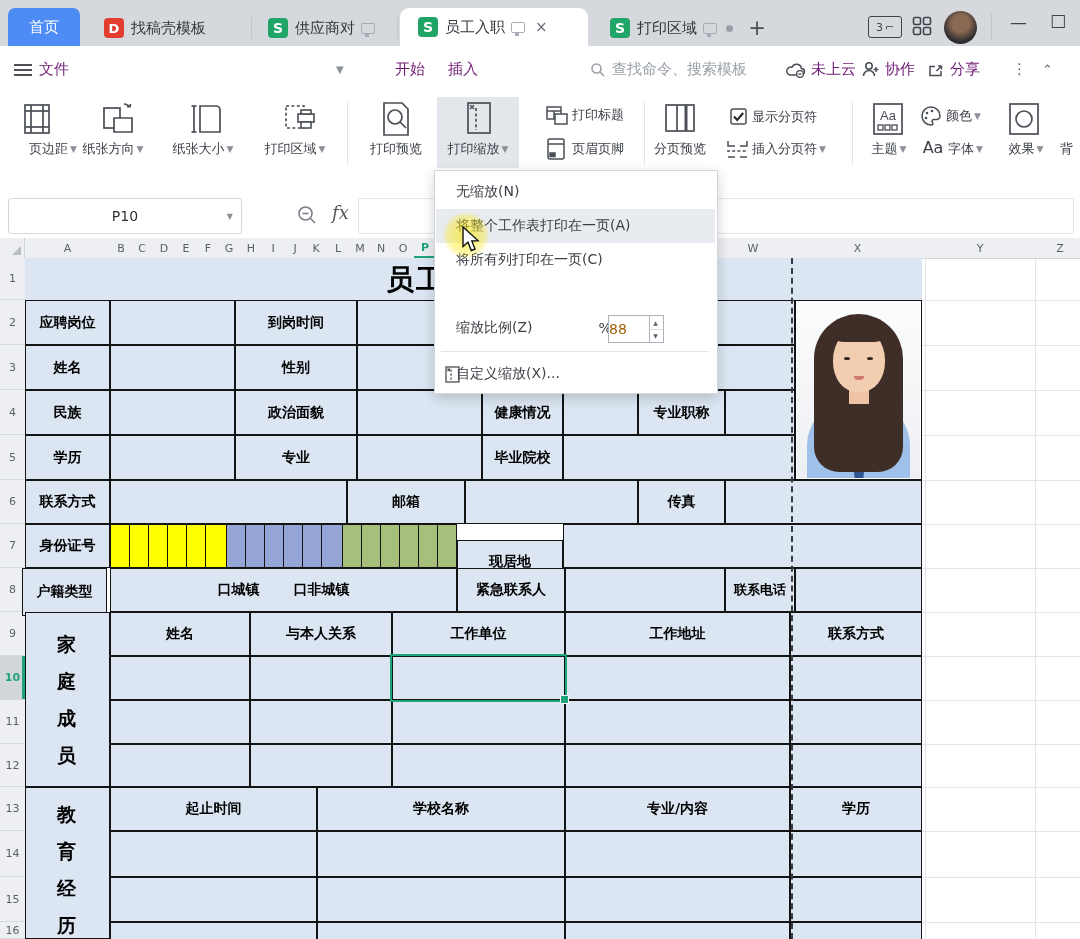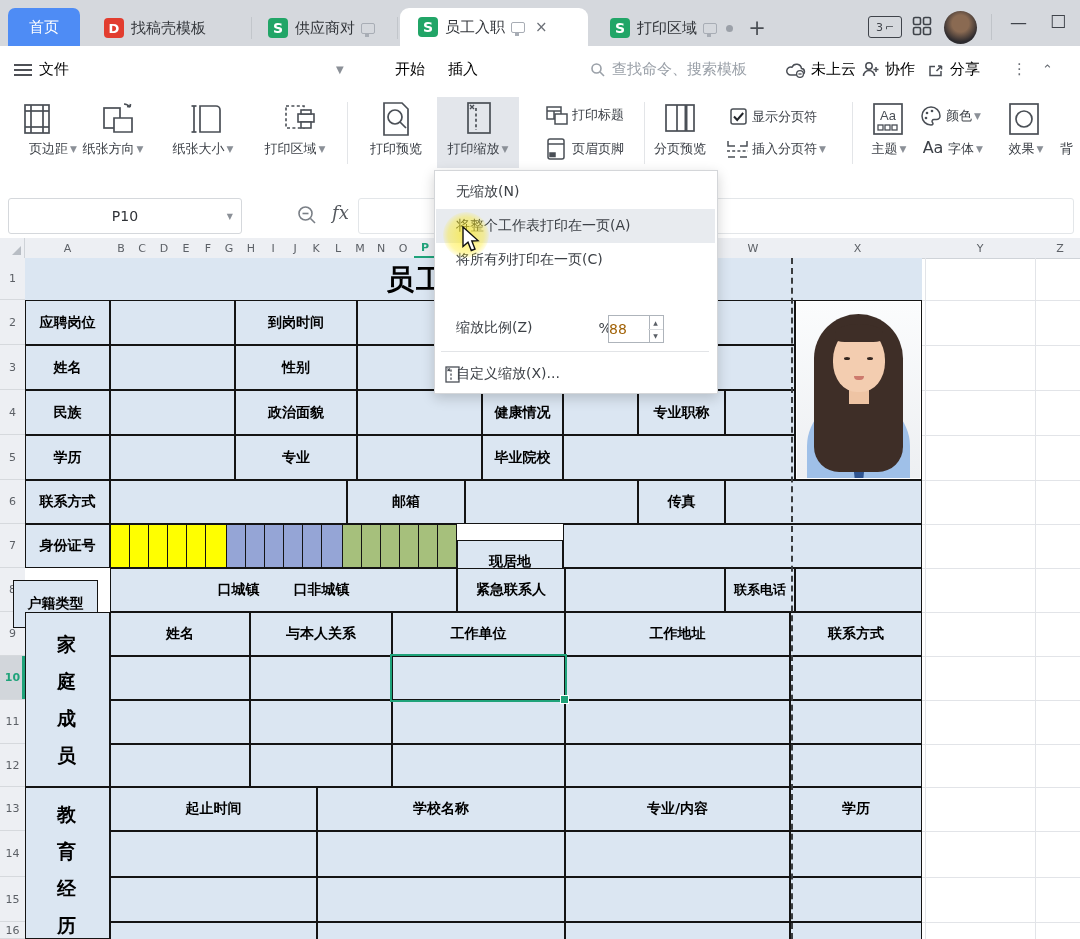--- a/index.html
+++ b/index.html
@@ -15,21 +15,21 @@
          font-size:14px;display:flex;align-items:center;justify-content:center;margin-right:7px;}
   .docer{width:20px;height:20px;border-radius:4px;background:var(--docer-red);color:#fff;font-weight:bold;
          font-size:13px;display:flex;align-items:center;justify-content:center;margin-right:7px;}
   .monitor{display:inline-block;width:12px;height:9px;border:1.4px solid #a8adb5;border-radius:2px;margin-left:6px;position:relative;}
   .monitor:after{content:"";position:absolute;left:3px;bottom:-4px;width:4px;height:2.5px;background:#a8adb5;}
   .tab-close{margin-left:10px;color:#6c7077;font-size:15px;}
   .tab-dot{width:7px;height:7px;border-radius:50%;background:#9ba0a8;margin-left:9px;}
   .win-ic{position:absolute;top:18px;color:#3f434a;}
   
   .menubar{position:absolute;left:0;top:46px;width:1080px;height:48px;background:#fff;border-bottom:1px solid #e8eaec;}
-  .mtxt{position:absolute;top:14px;font-size:15px;color:#000000;}
+  .mtxt{position:absolute;top:14px;font-size:15px;color:#701a75;}
   .pill{position:absolute;left:478px;top:61px;width:70px;height:28px;border-radius:15px;background:var(--accent-green);
         color:#fff;font-size:14px;display:flex;align-items:center;justify-content:center;}
   .chevbox{position:absolute;left:552px;top:64px;width:20px;height:23px;background:#e9ebee;border-radius:3px;
         color:var(--accent-green);font-size:12px;display:flex;align-items:center;justify-content:center;}
   .mi{position:absolute;top:58px;}
   .vdiv{position:absolute;background:#e3e5e8;width:1px;}
   
   .ribbon{position:absolute;left:0;top:94px;width:1080px;height:78px;background:#fff;border-bottom:1px solid #e0e2e6;}
   .rlabel{position:absolute;font-size:13px;color:#3c4047;display:flex;align-items:center;justify-content:center;}
   .caret{font-size:9px;color:#8b9097;margin-left:2px;}
@@ -667,21 +667,21 @@
   <div class="idc" style="left:361px;top:524px;width:21px;height:44px;background:var(--id-green);"></div>
   <div class="idc" style="left:380px;top:524px;width:21px;height:44px;background:var(--id-green);"></div>
   <div class="idc" style="left:399px;top:524px;width:21px;height:44px;background:var(--id-green);"></div>
   <div class="idc" style="left:418px;top:524px;width:21px;height:44px;background:var(--id-green);"></div>
   <div class="idc" style="left:437px;top:524px;width:20px;height:44px;background:var(--id-green);"></div>
   <div class="fc" style="left:457px;top:540px;width:106px;height:44px;">
       <span>现居地</span>
     </div>
   <div class="fc" style="left:563px;top:524px;width:359px;height:44px;"></div>
 
-  <div class="fc" style="left:13px;top:568px;width:85px;height:48px;margin-top:12px;">
+  <div class="fc" style="left:22px;top:568px;width:85px;height:48px;">
       <span>户籍类型</span>
     </div>
   <div class="fc" style="left:110px;top:568px;width:347px;height:44px;">
     <span>口城镇</span>
     <span style="width:34px;"></span>
     <span>口非城镇</span>
   </div>
   <div class="fc" style="left:457px;top:568px;width:108px;height:44px;">
       <span>紧急联系人</span>
     </div>

